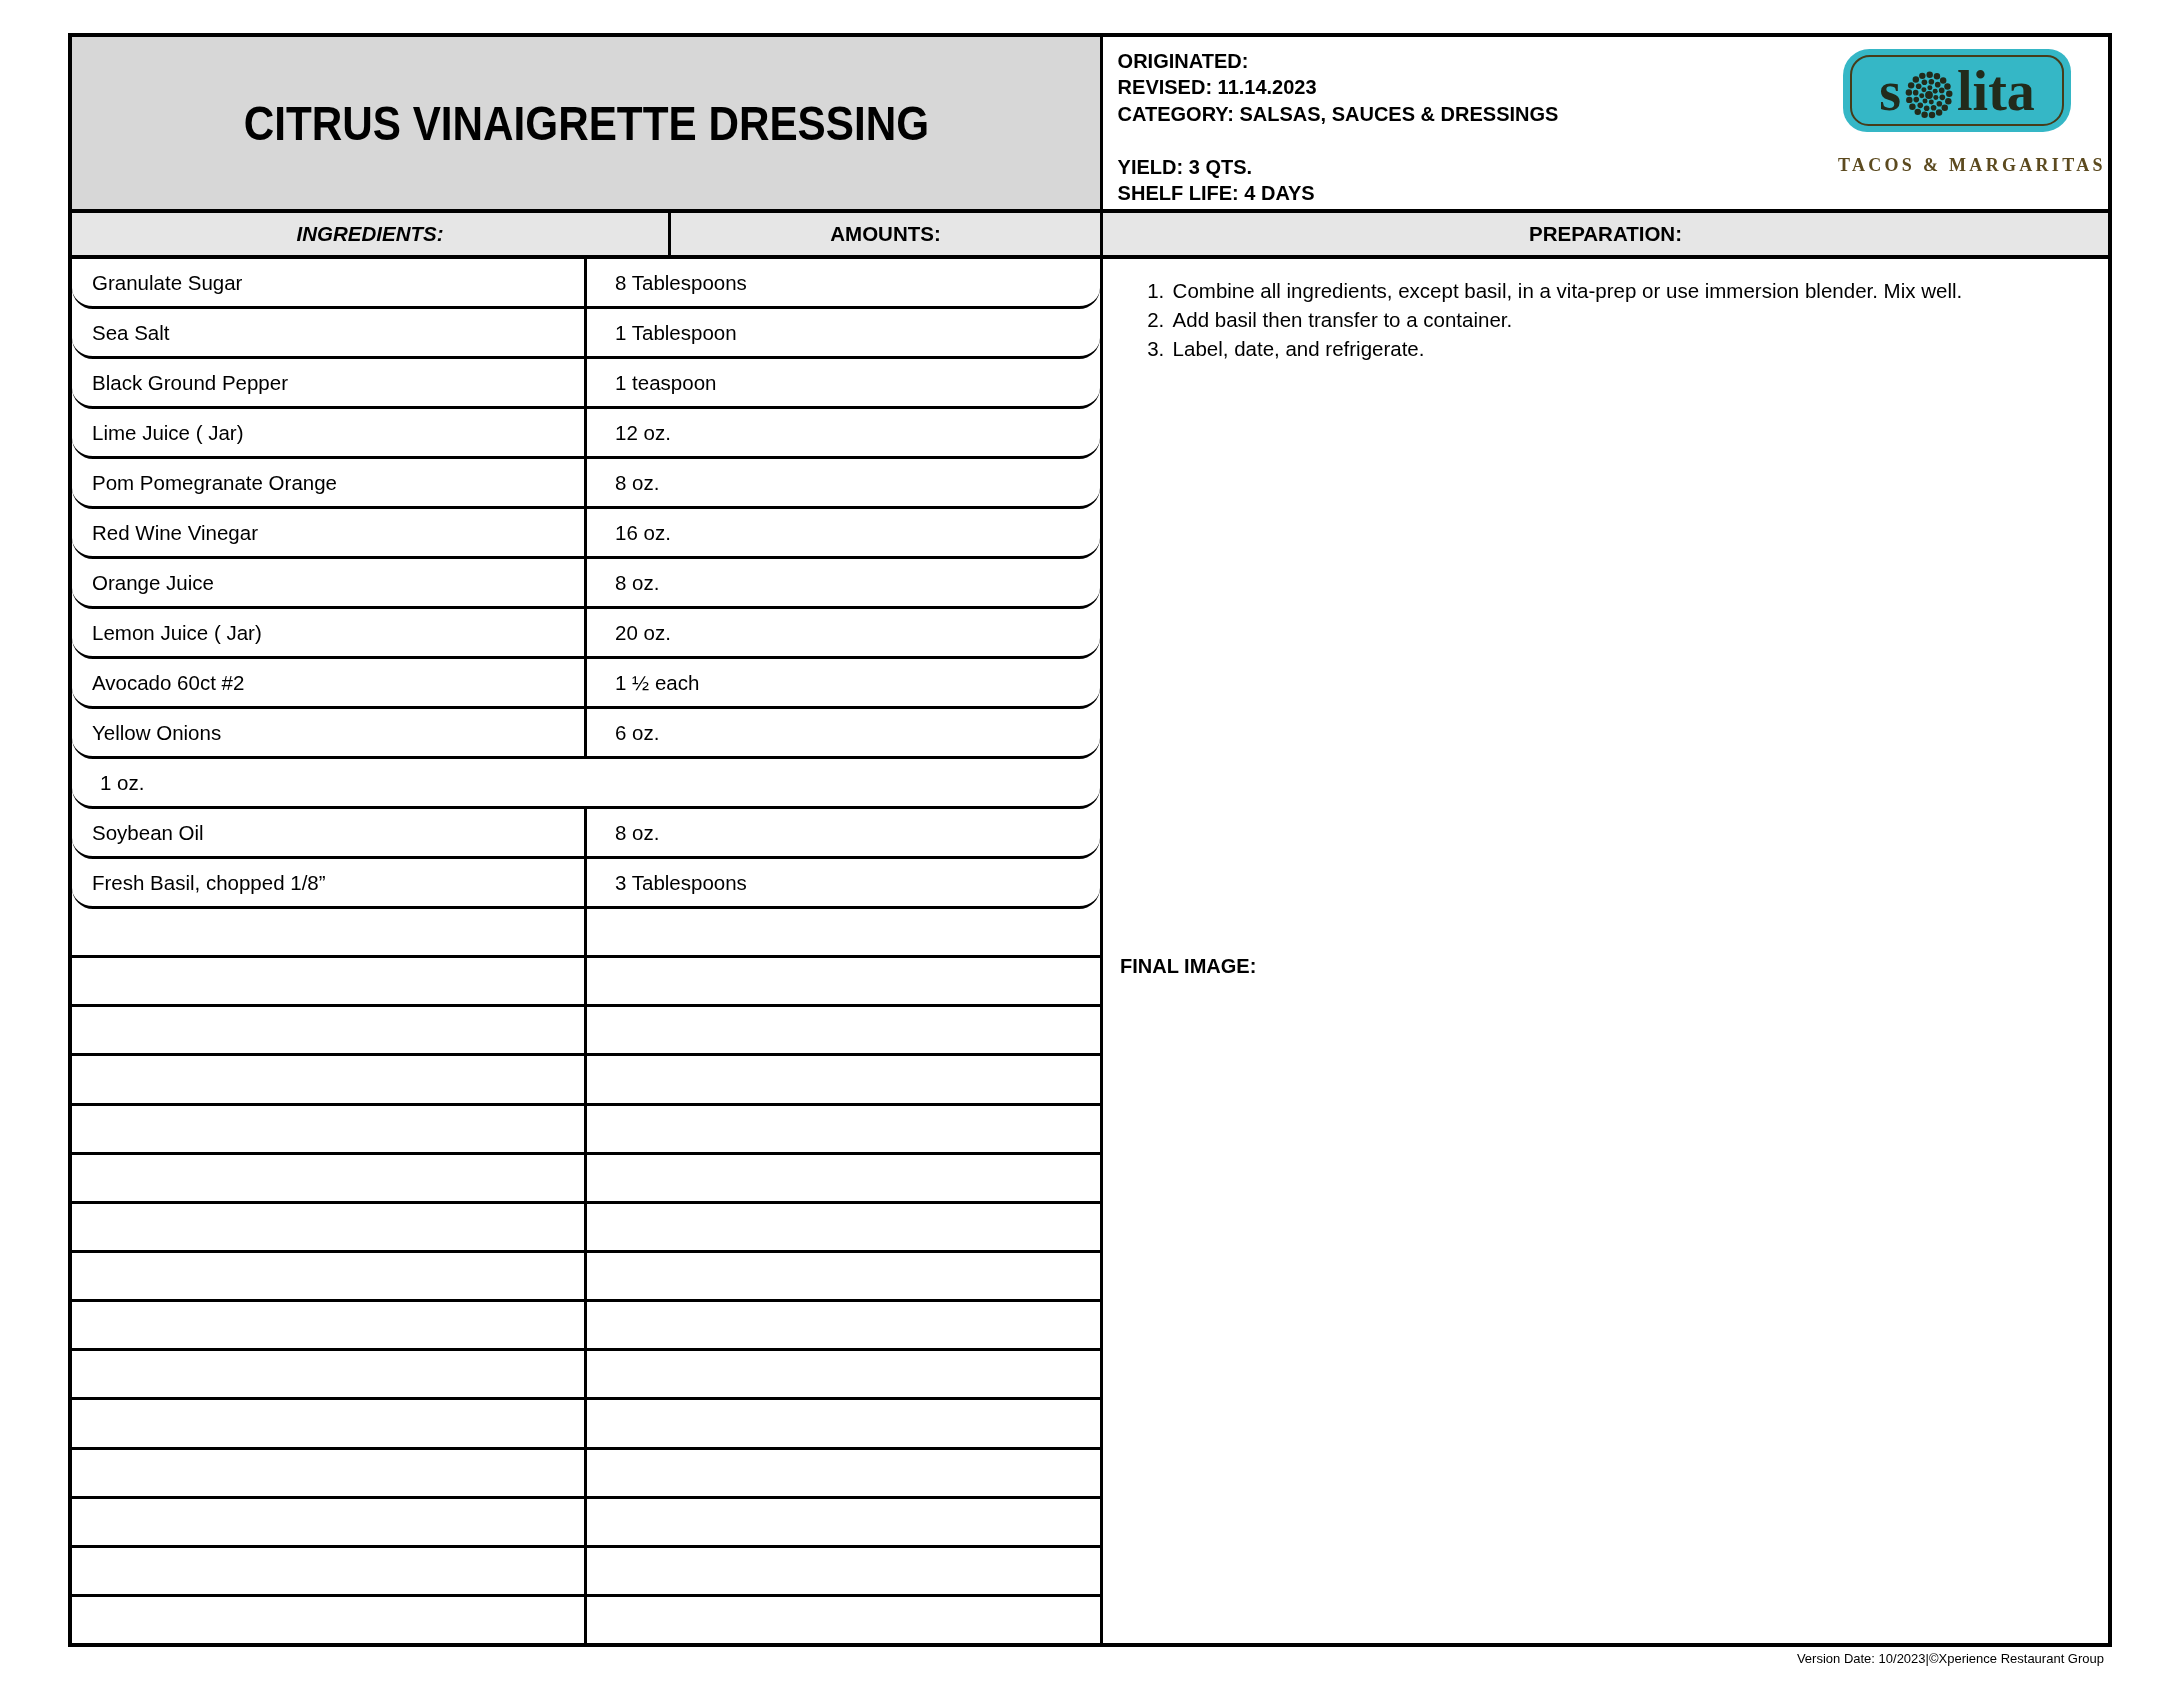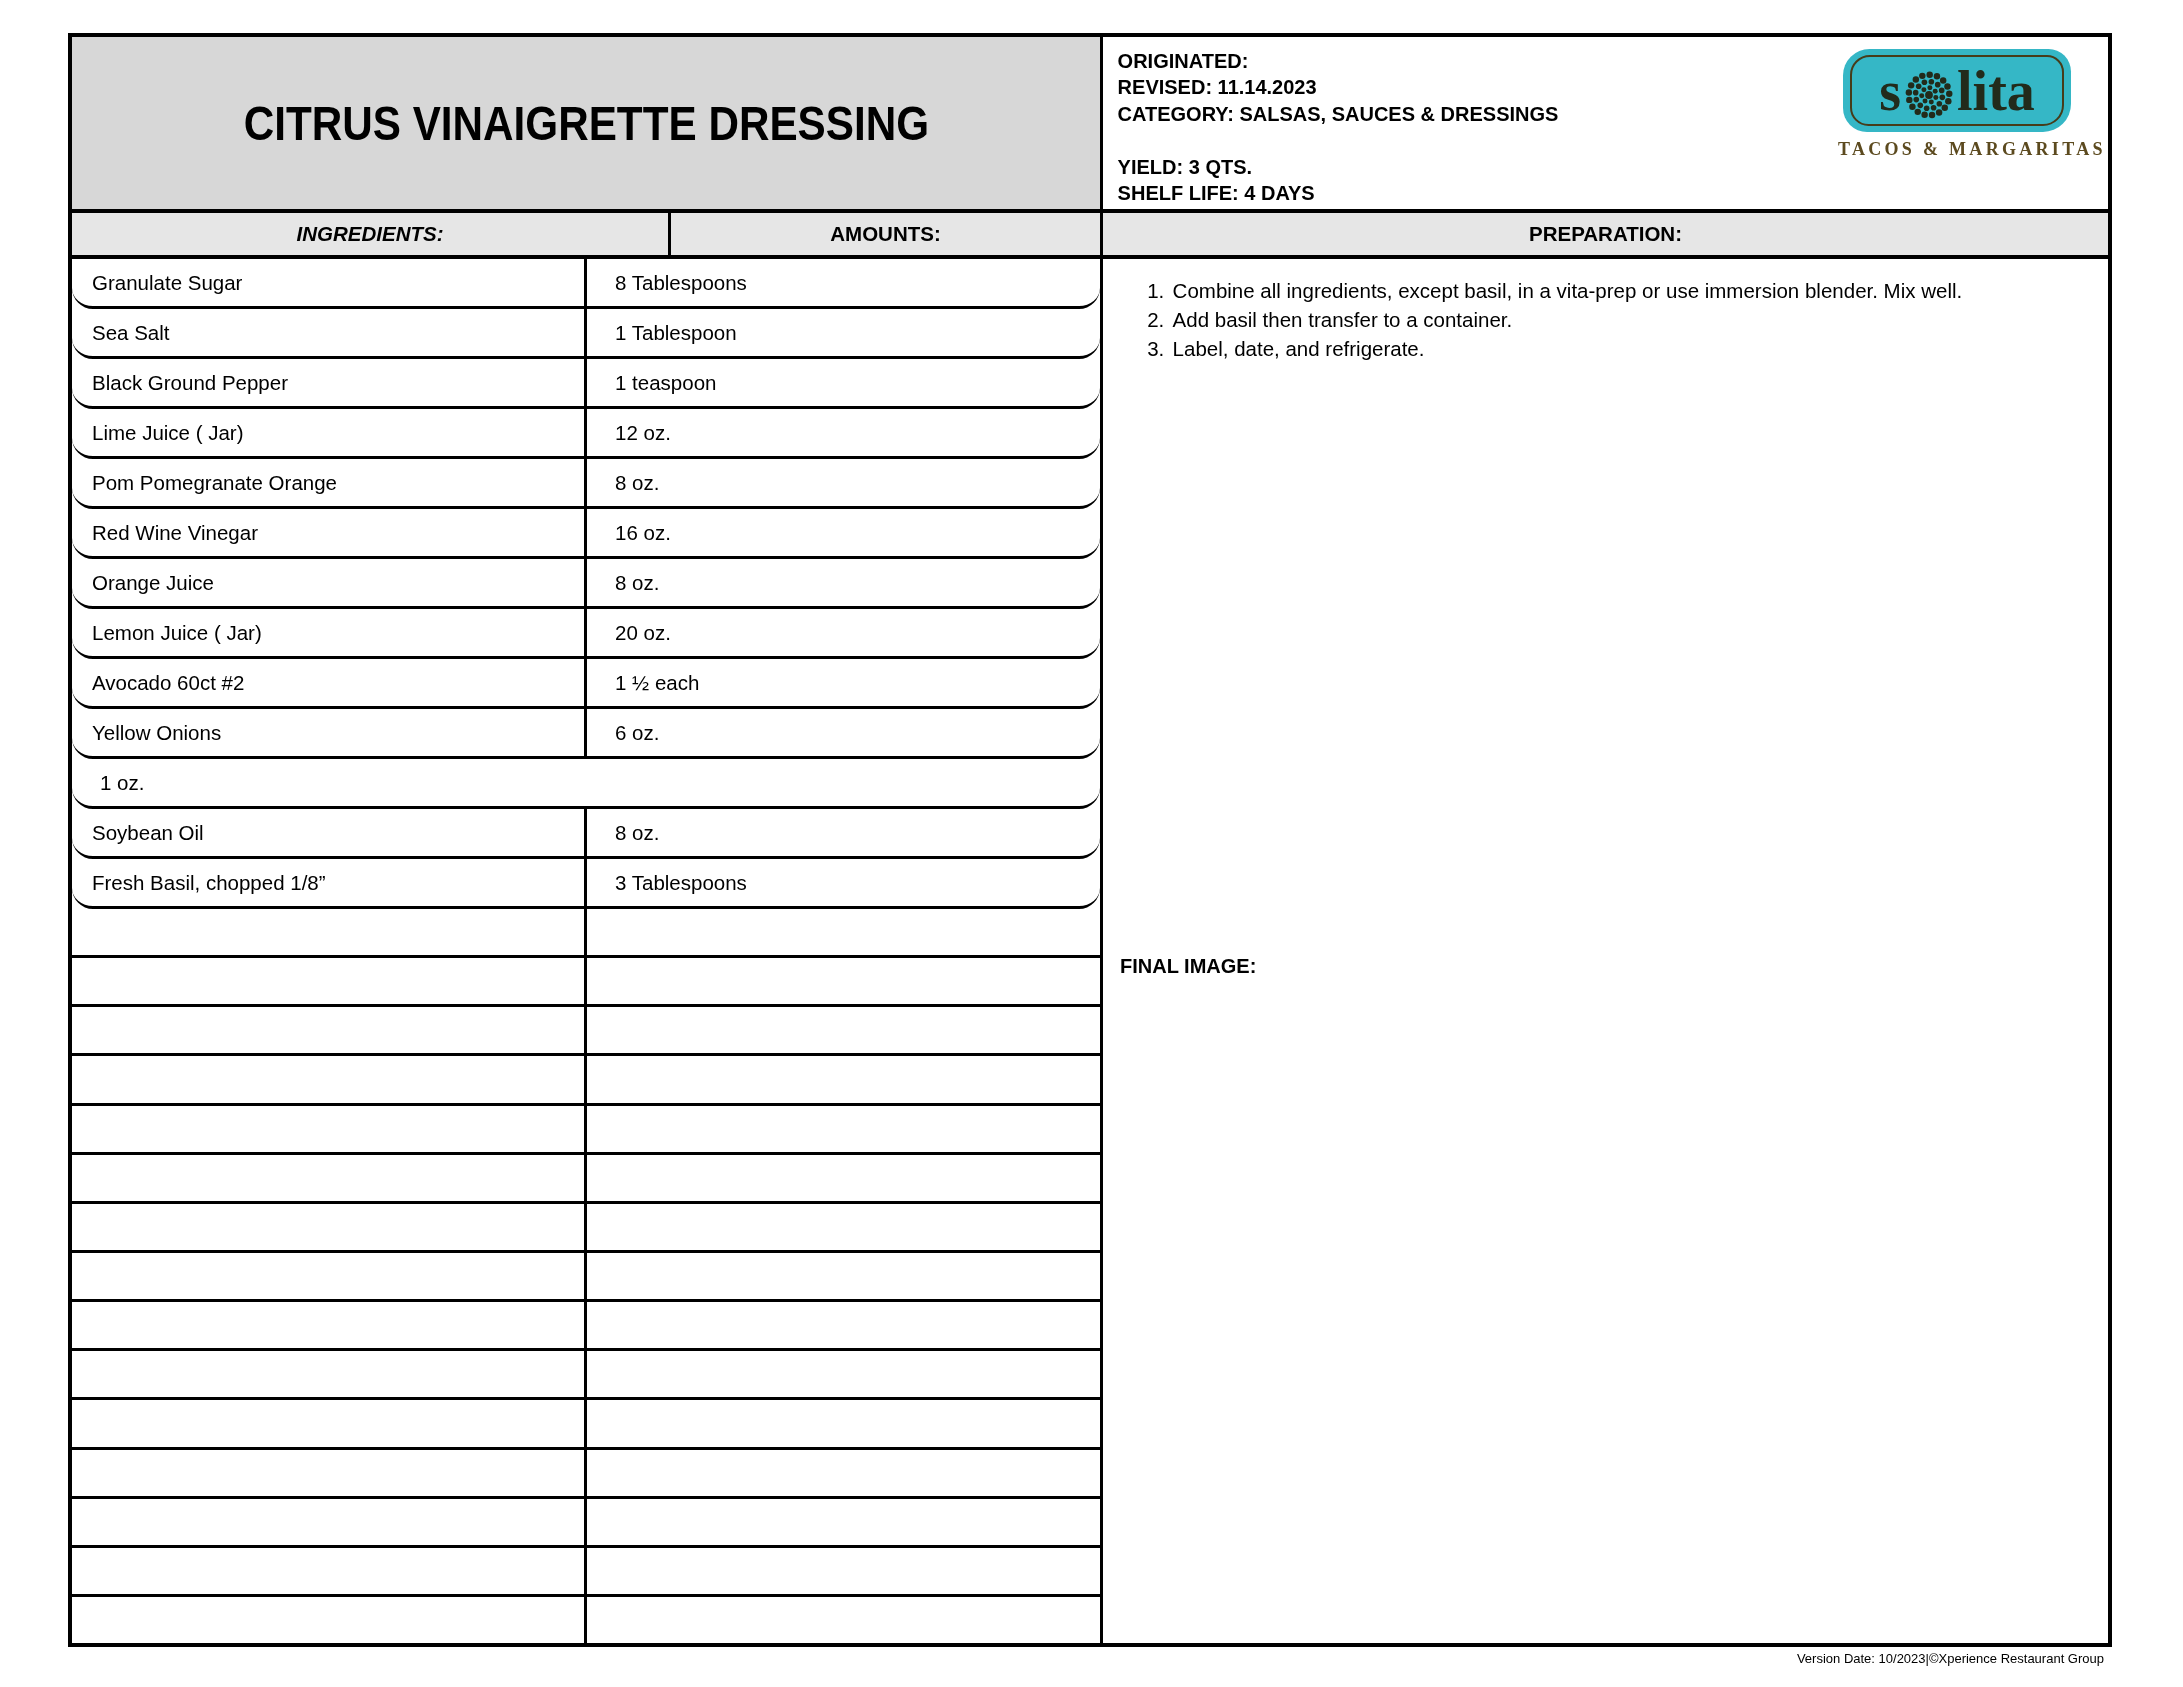--- a/index.html
+++ b/index.html
@@ -95,21 +95,21 @@
   }
   .logo-word{
     position:absolute;inset:0;
     display:flex;align-items:center;justify-content:center;
     font-family:"Liberation Serif", serif;
     font-weight:bold;font-size:56px;line-height:56px;
     color:var(--logo-text,#222b1b);
   }
   .logo-word .sunburst{width:52px;height:52px;margin:0 2px;transform:translateY(4px);}
   .logo-tagline{
-    margin-top:7px;
+    margin-top:23px;
     font-family:"Liberation Serif", serif;
     font-weight:bold;font-size:18px;letter-spacing:3.3px;
     color:var(--logo-tagline,#5c4a1f);
     white-space:nowrap;
   }
   .prep-hdr{
     height:46px;flex:0 0 46px;
     background:var(--header-bg,#e6e6e6);
     border-bottom:4px solid #000;
     box-sizing:border-box;

